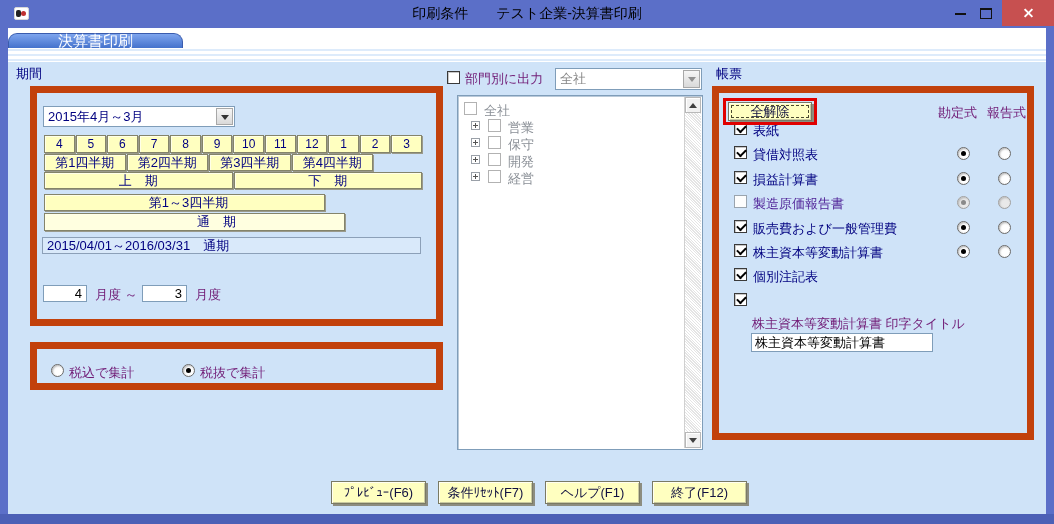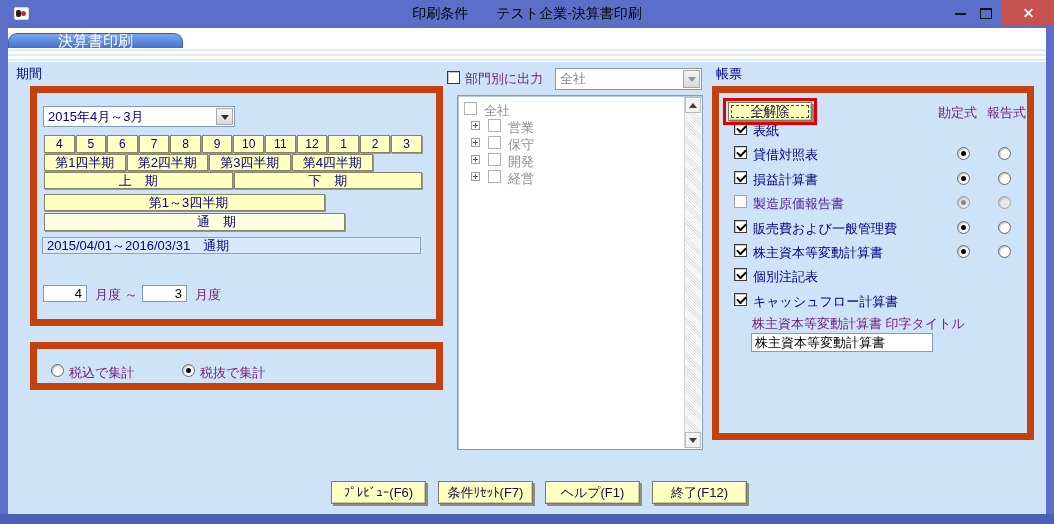--- a/index.html
+++ b/index.html
@@ -306,21 +306,20 @@
         </div>
 
         <div class="reports-row" style="top: 175px;">
           <span class="cb checked" style="left:15px;top:0;"></span>
           <span class="lbl">個別注記表</span>
 
         </div>
 
         <div class="reports-row" style="top: 200px;">
           <span class="cb checked" style="left:15px;top:0;"></span>
-          <span class="lbl">キャッシュフロー計算書</span>
 
         </div>
       </div>
 
     <span class="abs rlabel" style="left:33px;top:222px;white-space:nowrap;">株主資本等変動計算書 印字タイトル</span>
     <div class="abs tfield" style="left:32px;top:240px;width:182px;height:19px;padding-left:3px;">株主資本等変動計算書</div>
   </div>
 
   <div class="abs footer-btns" style="left:323px;top:419px;">
 

